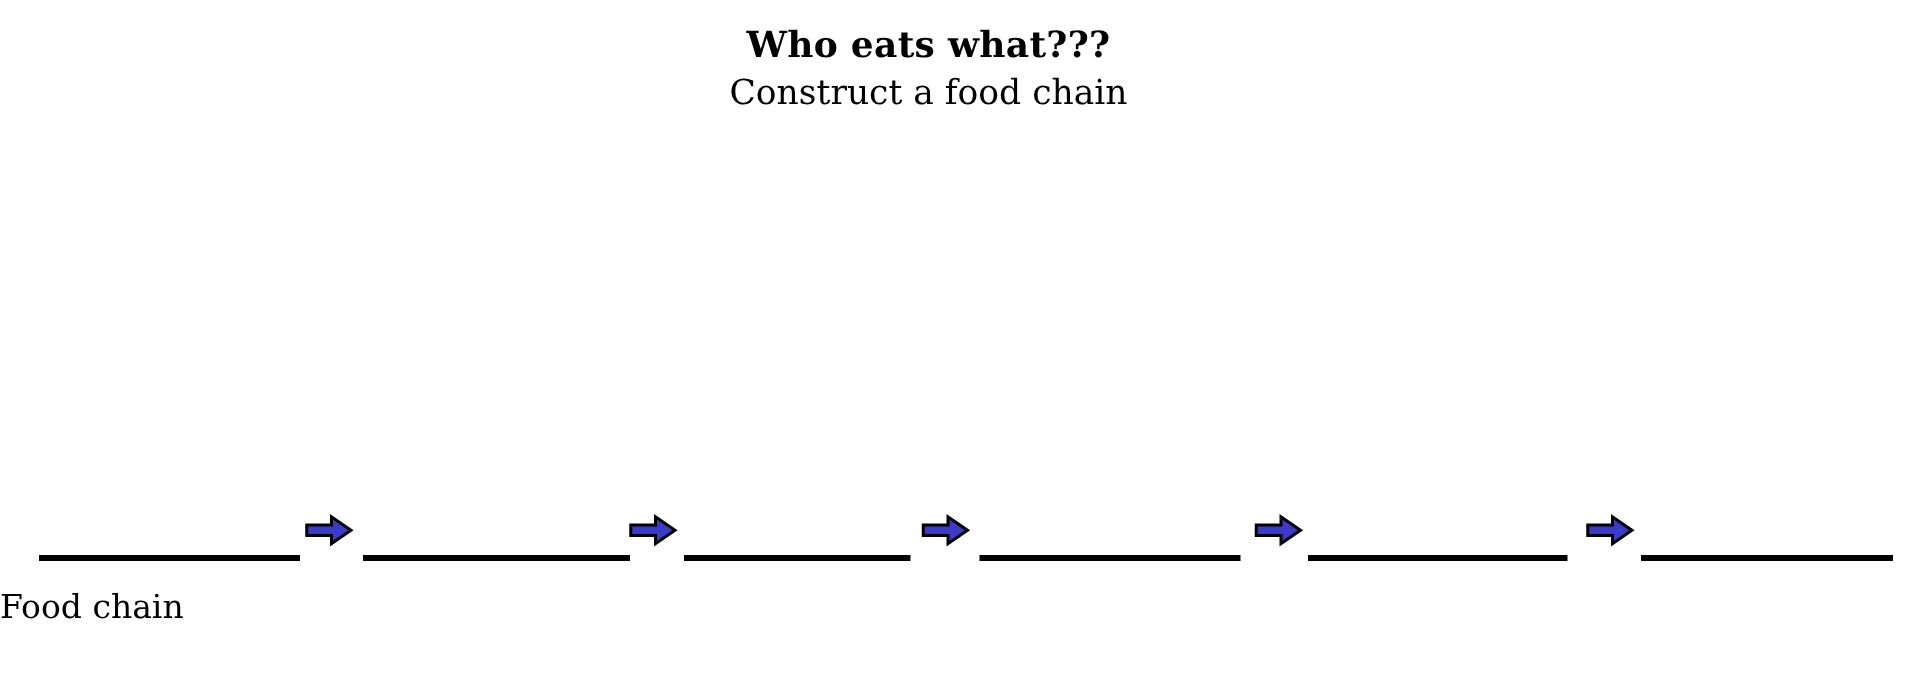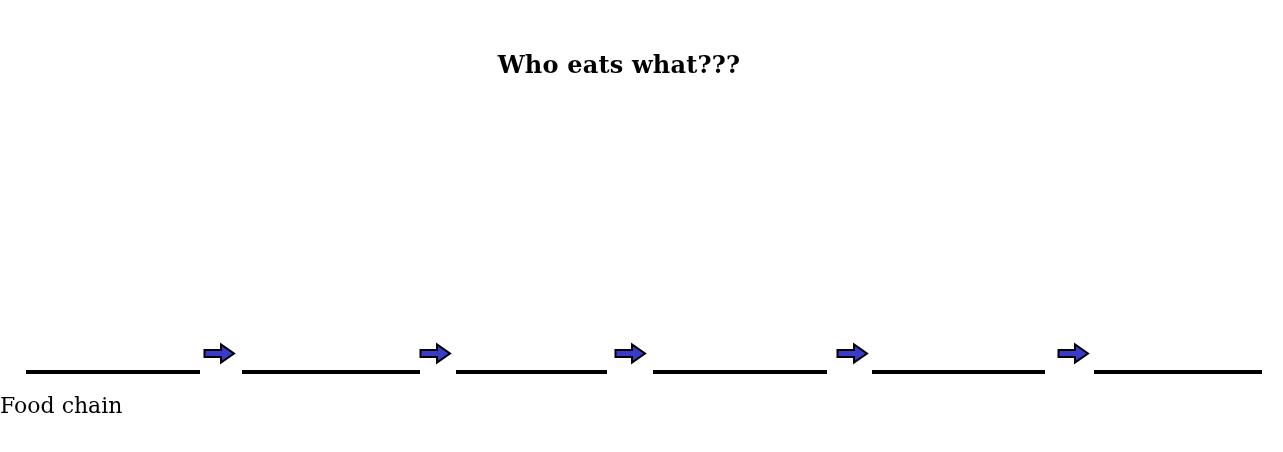--- a/index.html
+++ b/index.html
@@ -20,21 +20,20 @@
     top: 14px;
     left: 0;
     width: 1238px;
     text-align: center;
   }
   .title {
     font-size: 24px;
     font-weight: bold;
     line-height: 32px;
     letter-spacing: 0.2px;
-    margin-top: 35px;
   }
   .subtitle {
     font-size: 23px;
     font-weight: normal;
     line-height: 32px;
   }
   .chain {
     position: absolute;
     top: 0;
     left: 0;
@@ -71,20 +70,21 @@
     text-align: left;
     font-size: 22px;
     line-height: 28px;
   }
 </style>
 </head>
 <body style="background: rgb(255, 255, 255);">
 
 <div class="header">
   <div class="title">Who eats what???</div>
+  <div class="subtitle">Construct a food chain</div>
 </div>
 
 <div class="chain">
   <div class="blank" style="left: 26px; width: 174px; background: rgb(0, 0, 0);"></div>
 
   <div class="arrow" style="left:203px;">
     <svg viewBox="0 0 33 23" xmlns="http://www.w3.org/2000/svg">
       <polygon points="1.5,8 18,8 18,2.5 31,11.5 18,20.5 18,15 1.5,15" fill="#3B3BC9"></polygon>
     </svg>
   </div>

